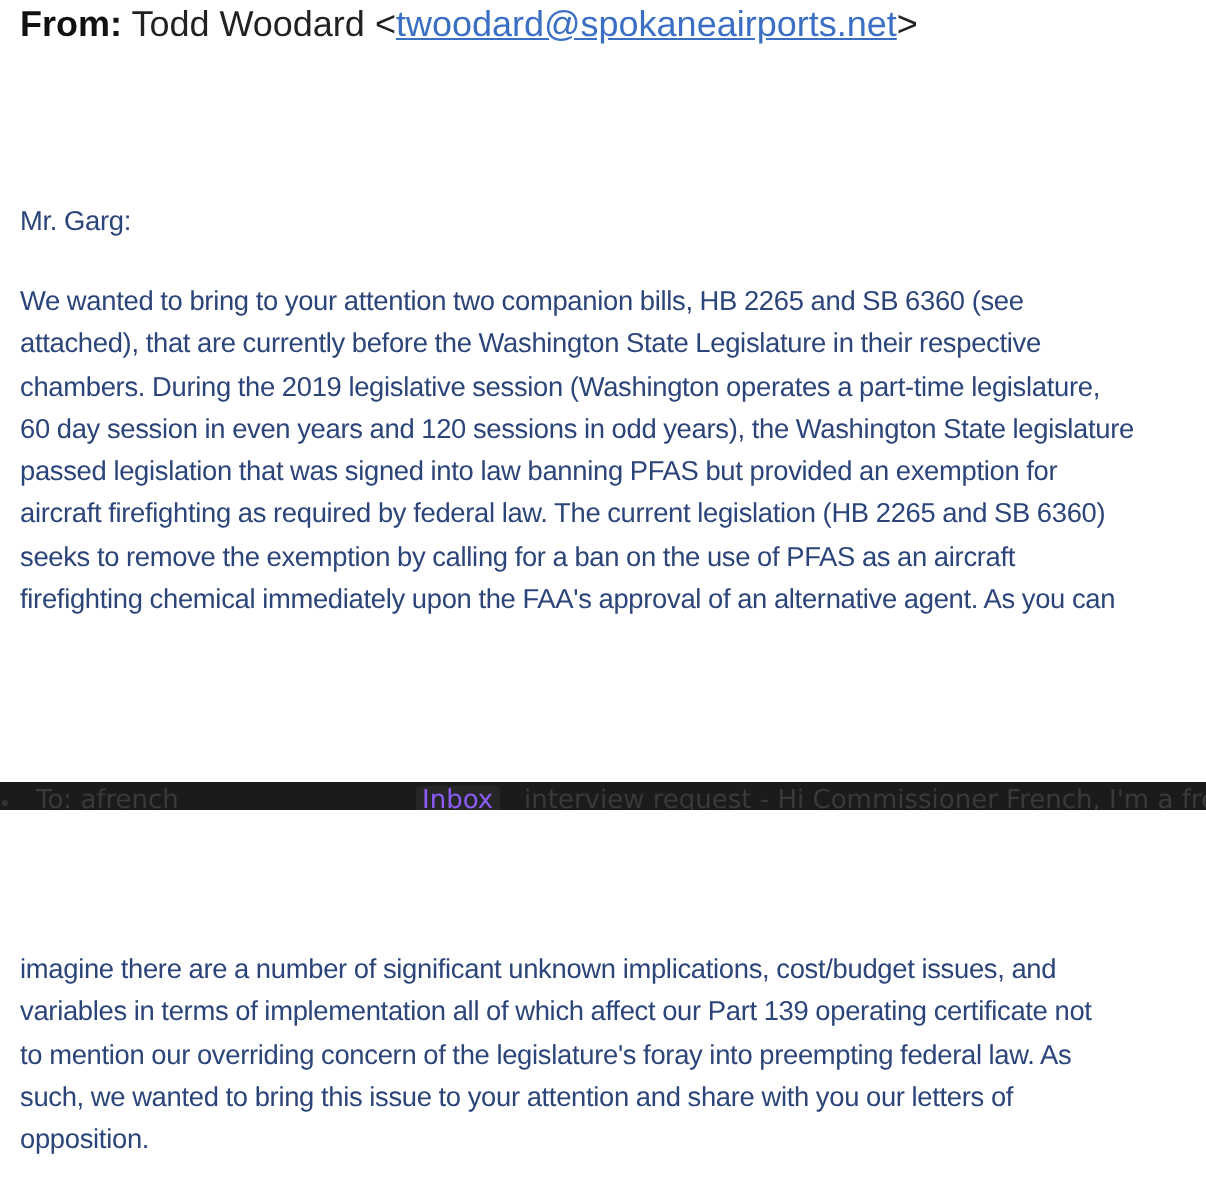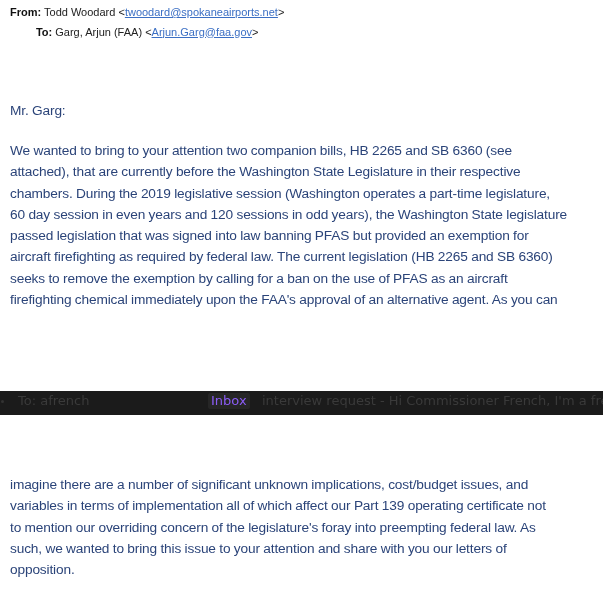--- a/index.html
+++ b/index.html
@@ -11,24 +11,23 @@
       width: 603px;
       height: 589px;
       position: relative;
       overflow: hidden;
       font-family: "Liberation Sans", "DejaVu Sans", sans-serif;
     }
     .header {
       position: absolute;
       left: 10px;
       top: 3px;
-      font-size: 11px;
+      font-size: 18px;
       line-height: 19.5px;
       color: #222222;
-      text-align: center;
     }
     .header-line { white-space: nowrap; }
     .header-label { font-weight: bold; color: #111111; }
     .link {
       color: #3b6fc4;
       text-decoration: underline;
     }
     .body-text {
       position: absolute;
       left: 10px;
@@ -42,21 +41,21 @@
     .greeting { top: 100px; }
     .para1 { top: 140px; }
     .para2 { top: 474px; }
     .line { white-space: nowrap; display: block; }
 
     .overlay-bar {
       position: absolute;
       left: 0;
       top: 391px;
       width: 603px;
-      height: 24px;
+      height: 14px;
       background: #1b1b1b;
       overflow: hidden;
     }
     .overlay-text {
       position: absolute;
       top: 2px;
       font-family: "DejaVu Sans", sans-serif;
       font-size: 13px;
       line-height: 16px;
       color: #3a3a3a;
@@ -83,25 +82,20 @@
   </style>
 </head>
 <body>
 
 <div class="header">
   <div class="header-line">
     <span class="header-label">From:</span>
     <span>Todd Woodard</span>
     &lt;<a class="link">twoodard@spokaneairports.net</a>&gt;
   </div>
-  <div class="header-line">
-    <span class="header-label">To:</span>
-    <span>Garg, Arjun (FAA)</span>
-    &lt;<a class="link">Arjun.Garg@faa.gov</a>&gt;
-  </div>
 </div>
 
 <div class="body-text greeting">Mr. Garg:</div>
 
 <div class="body-text para1">
   <span class="line">We wanted to bring to your attention two companion bills, HB 2265 and SB 6360 (see</span>
   <span class="line">attached), that are currently before the Washington State Legislature in their respective</span>
   <span class="line">chambers.  During the 2019 legislative session (Washington operates a part-time legislature,</span>
   <span class="line">60 day session in even years and 120 sessions in odd years), the Washington State legislature</span>
   <span class="line">passed legislation that was signed into law banning PFAS but provided an exemption for</span>

